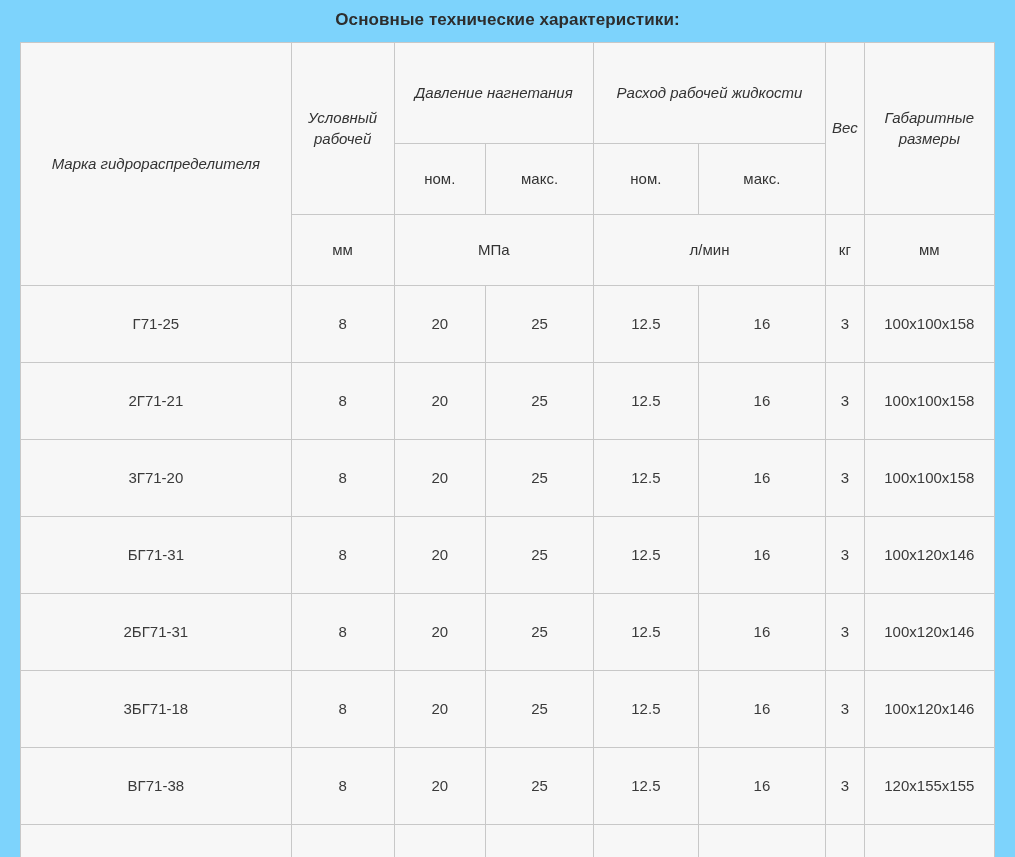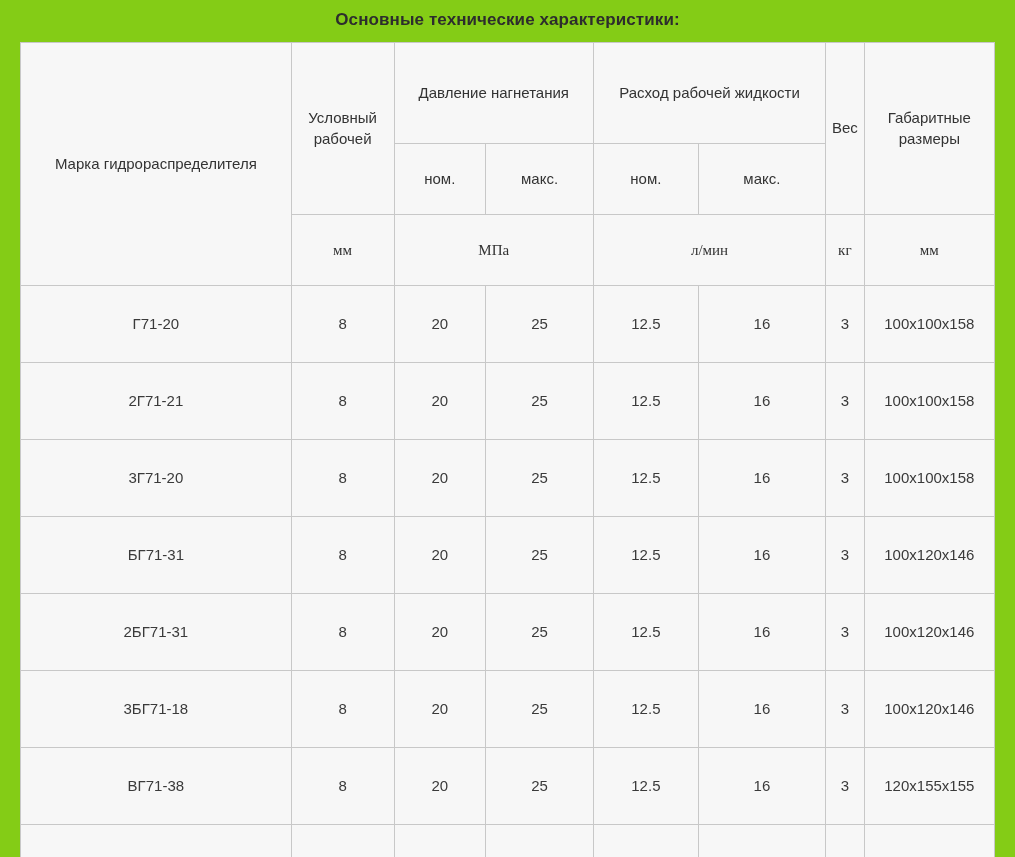--- a/index.html
+++ b/index.html
@@ -8,21 +8,21 @@
     background: #f7f7f7;
     width: 1015px;
     height: 857px;
     font-family: "Liberation Sans", sans-serif;
     color: #333333;
   }
   .page {
     width: 1015px;
     height: 857px;
     box-sizing: border-box;
-    background: #84cc16;
+    background: #7dd3fc;
     position: relative;
     overflow: hidden;
   }
   .title {
     text-align: center;
     font-size: 17px;
     font-weight: bold;
     color: #2d2d2d;
     padding-top: 10px;
     padding-bottom: 12px;
@@ -45,33 +45,33 @@
     vertical-align: middle;
     font-weight: normal;
     font-size: 15px;
     color: #3a3a3a;
     padding: 6px 4px;
     line-height: 1.35;
   }
   table.spec th {
     color: #333333;
   }
-  .h-row1 th { height: 88px; }
+  .h-row1 th { height: 88px; font-style: italic; }
   .h-row2 th { height: 58px; }
   .h-row3 th { height: 58px; }
   tbody tr td { height: 64px; }
   .col-mark   { width: 266px; }
   .col-pass   { width: 101px; }
   .col-pn     { width: 90px; }
   .col-pm     { width: 106px; }
   .col-qn     { width: 103px; }
   .col-qm     { width: 125px; }
   .col-weight { width: 38px; }
   .col-dims   { width: 128px; }
-  .units { color: #3a3a3a; font-family: Liberation Serif, serif; }
+  .units { color: #3a3a3a; }
 </style>
 </head>
 <body>
 
 <div class="page">
 
   <div class="title">Основные технические характеристики:</div>
 
   <div class="table-wrap">
     <table class="spec">
@@ -103,21 +103,21 @@
         <tr class="h-row3">
           <th class="units">мм</th>
           <th class="units" colspan="2">МПа</th>
           <th class="units" colspan="2">л/мин</th>
           <th class="units">кг</th>
           <th class="units">мм</th>
         </tr>
       </thead>
       <tbody>
         <tr>
-          <td>Г71-20</td>
+          <td>Г71-25</td>
           <td>8</td>
           <td>20</td>
           <td>25</td>
           <td>12.5</td>
           <td>16</td>
           <td>3</td>
           <td>100х100х158</td>
         </tr>
         <tr>
           <td>2Г71-21</td>

